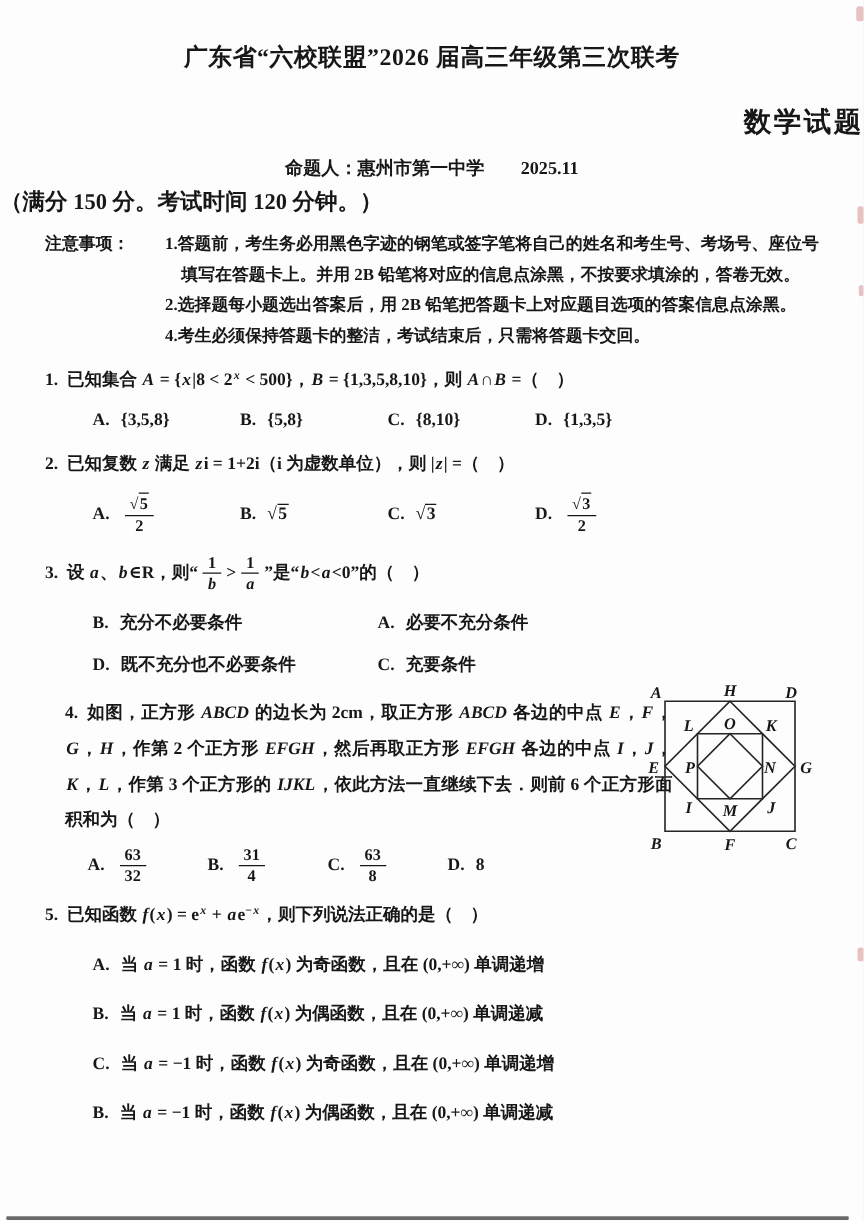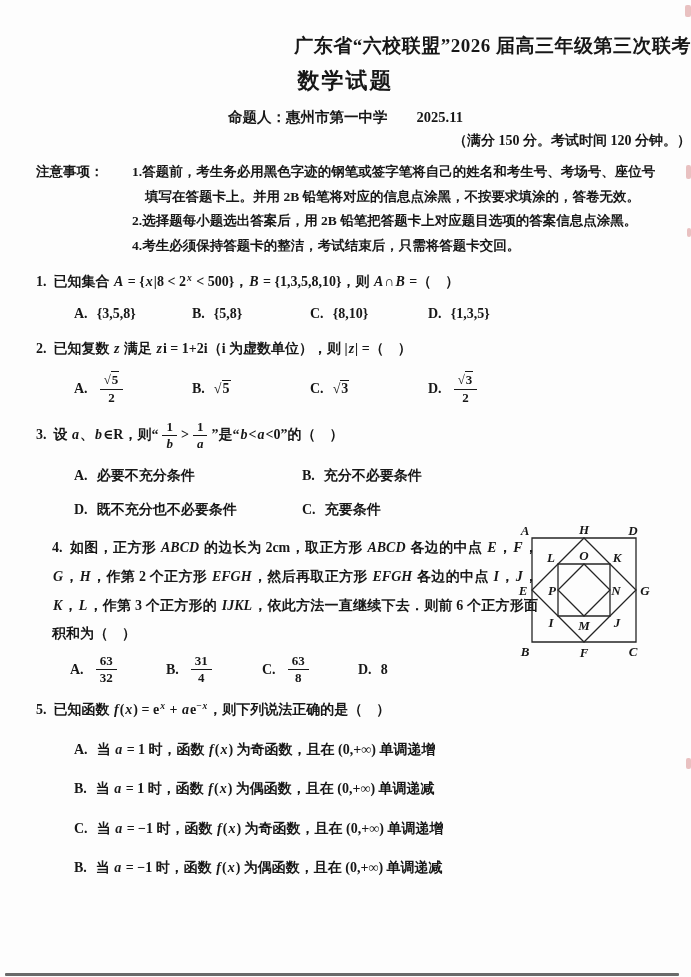--- a/index.html
+++ b/index.html
@@ -1,21 +1,21 @@
 <!DOCTYPE html>
 <html><head>
 <meta charset="utf-8">
 <style>
   html,body{margin:0;padding:0;background:#ececec;}
   .page{position:relative;width:691px;height:977px;margin:0 auto;background:#fdfdfd;
         font-family:"Liberation Serif","DejaVu Serif",serif;color:#171717;overflow:hidden;}
-  .title1{padding-top:33px;text-align:right;font-size:19px;font-weight:700;letter-spacing:.5px;}
-  .title2{text-align:center;font-size:22px;font-weight:700;margin-top:7px;letter-spacing:2px;}
+  .title1{padding-top:33px;text-align:center;font-size:19px;font-weight:700;letter-spacing:.5px;}
+  .title2{text-align:right;font-size:22px;font-weight:700;margin-top:24px;letter-spacing:2px;}
   .meta1{text-align:center;font-size:14.5px;font-weight:700;margin-top:12px;}
-  .meta2{text-align:right;font-size:14px;font-weight:700;margin-top:5px;}
+  .meta2{text-align:left;font-size:18px;font-weight:700;margin-top:5px;}
   .notes{position:relative;margin:10px 26px 0 36px;font-size:13.5px;font-weight:700;line-height:1.82;}
   .notes-label{position:absolute;left:0;top:0;}
   .note-items{padding-left:60px;}
   .note-item{padding-left:13px;text-indent:-13px;margin-left:36px;}
   .sec{margin:13px 26px 0 36px;font-size:14px;font-weight:700;}
   .q{position:relative;margin:0 26px 0 36px;font-size:14px;font-weight:700;line-height:1.6;}
   .stem{margin-top:13px;}
   .qnum{margin-right:7px;}
   .opts{display:flex;align-items:center;margin-top:9px;padding-left:38px;}
   .opts .opt{width:118px;display:flex;align-items:center;}
@@ -117,22 +117,22 @@
 
   <div class="q">
     <div class="stem"><span class="qnum">3.</span><span>设 <i>a</i>、<i>b</i>∈R，则“<span class="fr">
             <span class="nu">1</span>
             <span class="de"><i>b</i></span>
           </span>&gt;<span class="fr">
             <span class="nu">1</span>
             <span class="de"><i>a</i></span>
           </span>”是“<i>b</i>&lt;<i>a</i>&lt;0”的（　）</span></div>
     <div class="optgrid">
+      <span class="opt"><span class="olabel">B.</span><span>充分不必要条件</span></span>
       <span class="opt"><span class="olabel">A.</span><span>必要不充分条件</span></span>
-      <span class="opt"><span class="olabel">B.</span><span>充分不必要条件</span></span>
       <span class="opt"><span class="olabel">D.</span><span>既不充分也不必要条件</span></span>
       <span class="opt"><span class="olabel">C.</span><span>充要条件</span></span>
     </div>
   </div>
 
   <div class="q">
     <div class="stem q4text"><span class="qnum">4.</span><span>如图，正方形 <i>ABCD</i> 的边长为 2cm，取正方形 <i>ABCD</i> 各边的中点 <i>E</i>，<i>F</i>，<i>G</i>，<i>H</i>，作第 2 个正方形 <i>EFGH</i>，然后再取正方形 <i>EFGH</i> 各边的中点 <i>I</i>，<i>J</i>，<i>K</i>，<i>L</i>，作第 3 个正方形的 <i>IJKL</i>，依此方法一直继续下去．则前 <b>6</b> 个正方形面积和为（　）</span></div>
     <div class="q4fig">
       <svg width="140" height="140" viewBox="0 0 140 140">
         <g fill="none" stroke="#252525" stroke-width="1.3">

